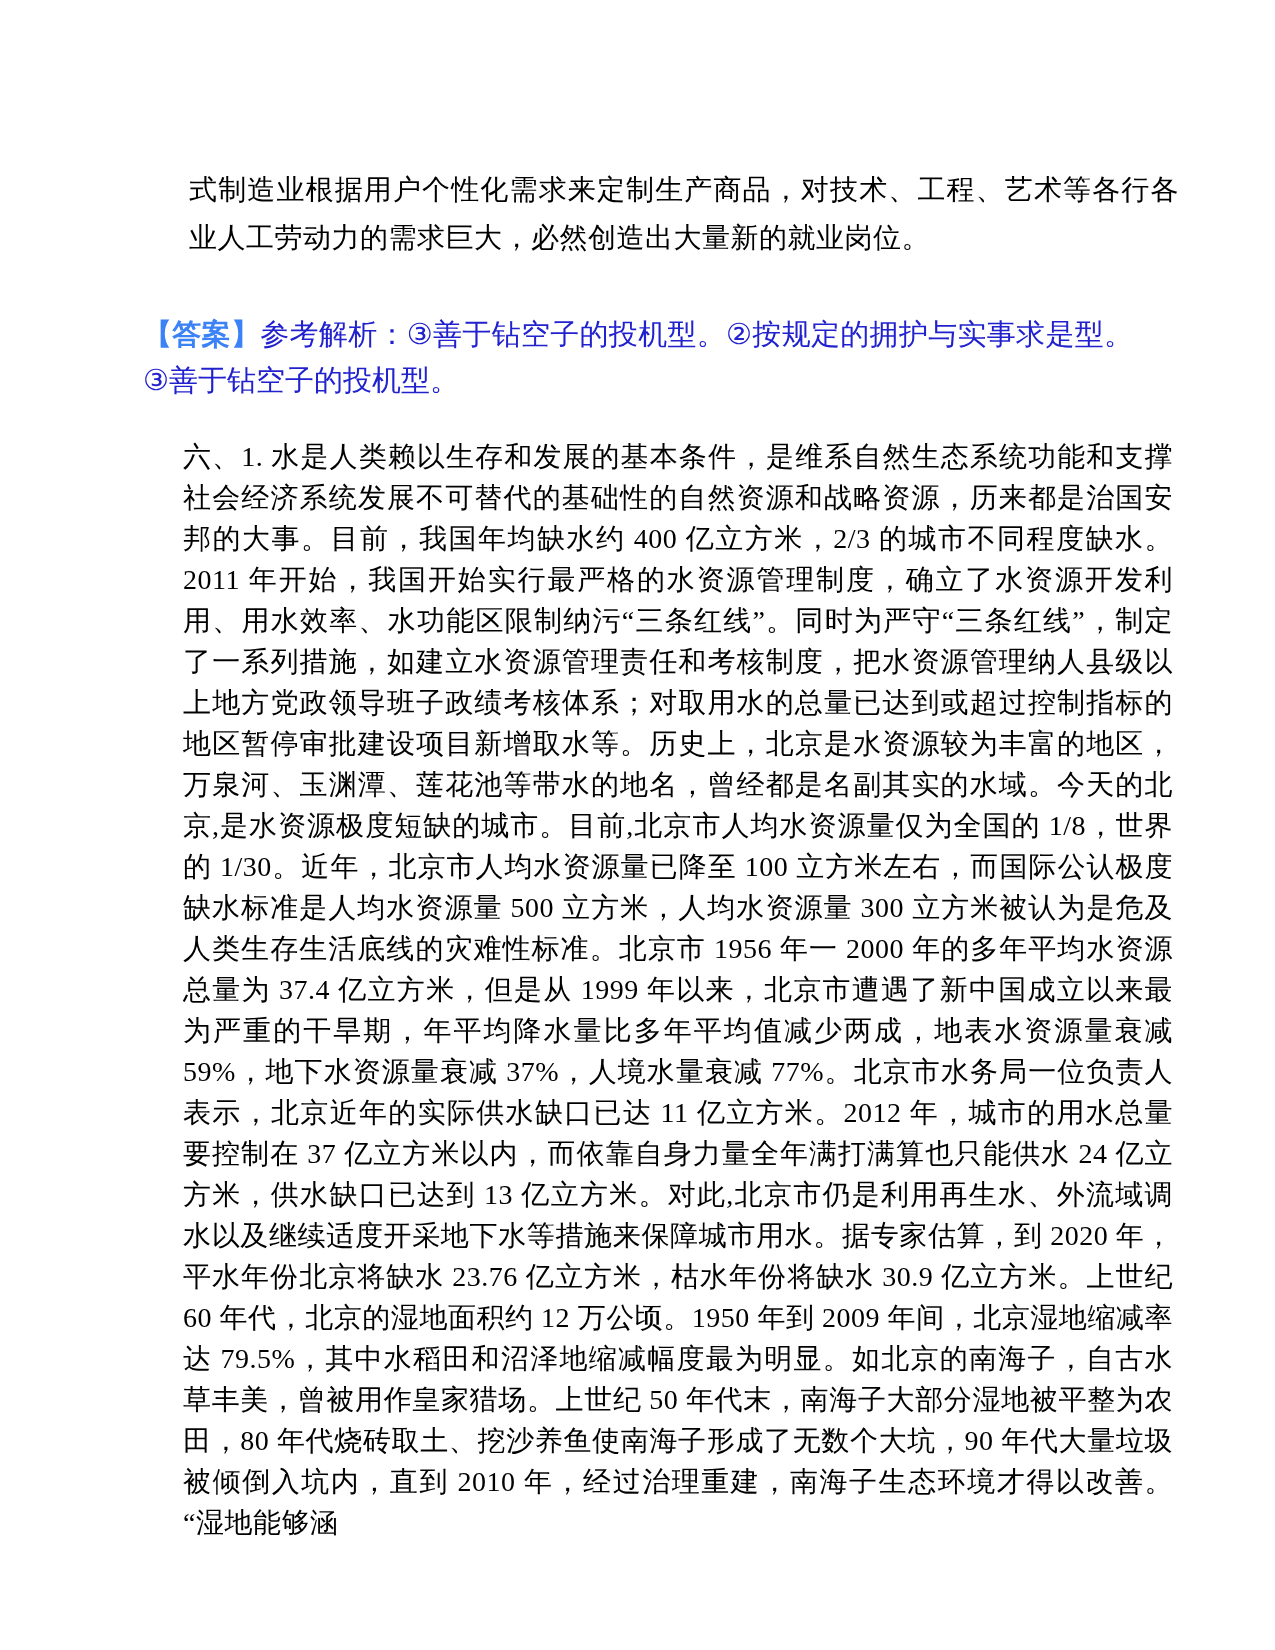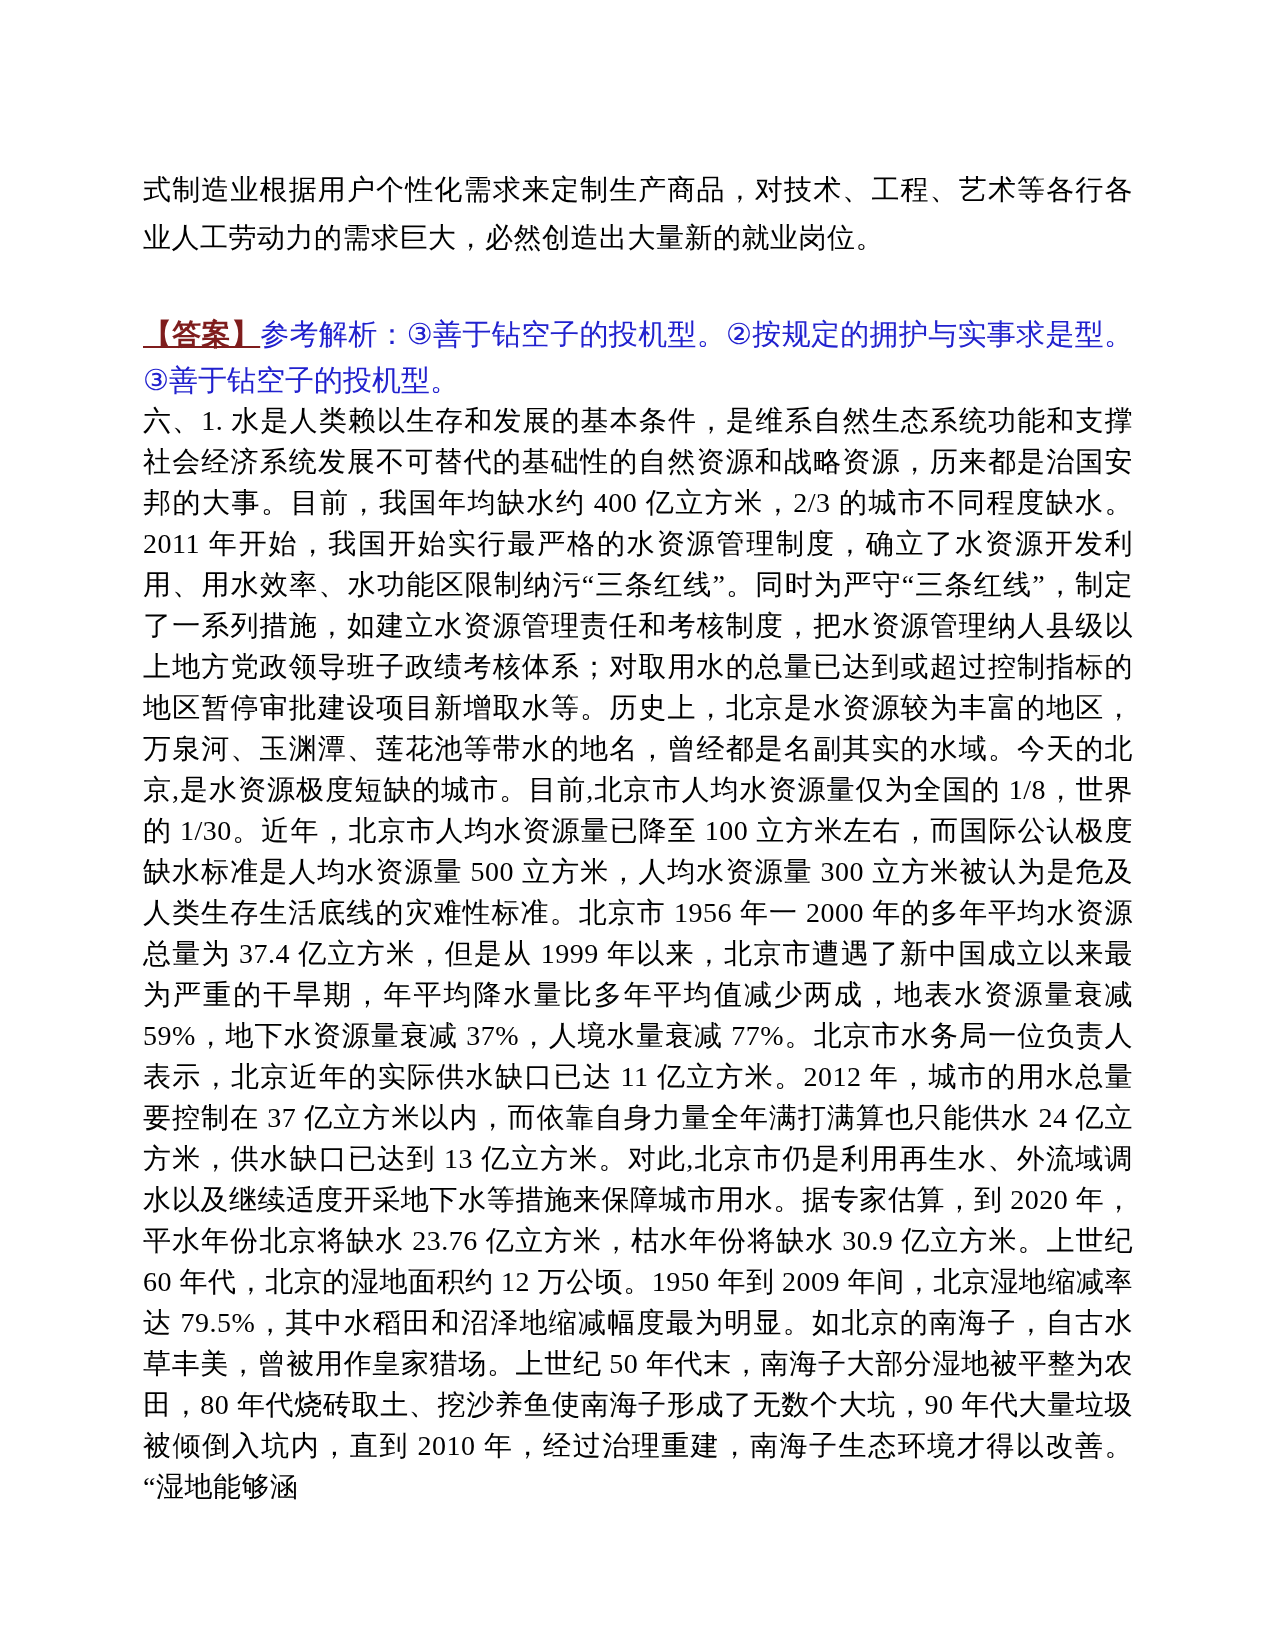--- a/index.html
+++ b/index.html
@@ -20,41 +20,42 @@
     position: absolute;
     left: 143px;
     width: 990px;
   }
   .intro-para {
     top: 138px;
     font-size: 28px;
     line-height: 48px;
     text-align: justify;
     letter-spacing: 0.5px;
+    margin-left: 46px;
   }
   .answer-para {
     top: 282px;
     font-size: 29px;
     line-height: 46px;
     color: #2121CE;
     font-family: "Liberation Sans", "DejaVu Sans", sans-serif;
     text-align: justify;
   }
   .answer-label {
     font-family: "Liberation Serif", "DejaVu Serif", serif;
     font-weight: bold;
-    color: #7f1d1d;
-    text-decoration: underline;
+    color: #3b82f6;
   }
   .main-para {
-    top: 372px;
+    top: 408px;
     font-size: 28px;
     line-height: 41px;
     text-align: justify;
     letter-spacing: 0.5px;
+    margin-left: 40px;
   }
 </style>
 </head>
 <body>
 
 <div class="page">
 
   <p class="textcol intro-para">式制造业根据用户个性化需求来定制生产商品，对技术、工程、艺术等各行各业人工劳动力的需求巨大，必然创造出大量新的就业岗位。</p>
 
   <p class="textcol answer-para"><span class="answer-label">【答案】</span><span>参考解析：③善于钻空子的投机型。②按规定的拥护与实事求是型。③善于钻空子的投机型。</span></p>

